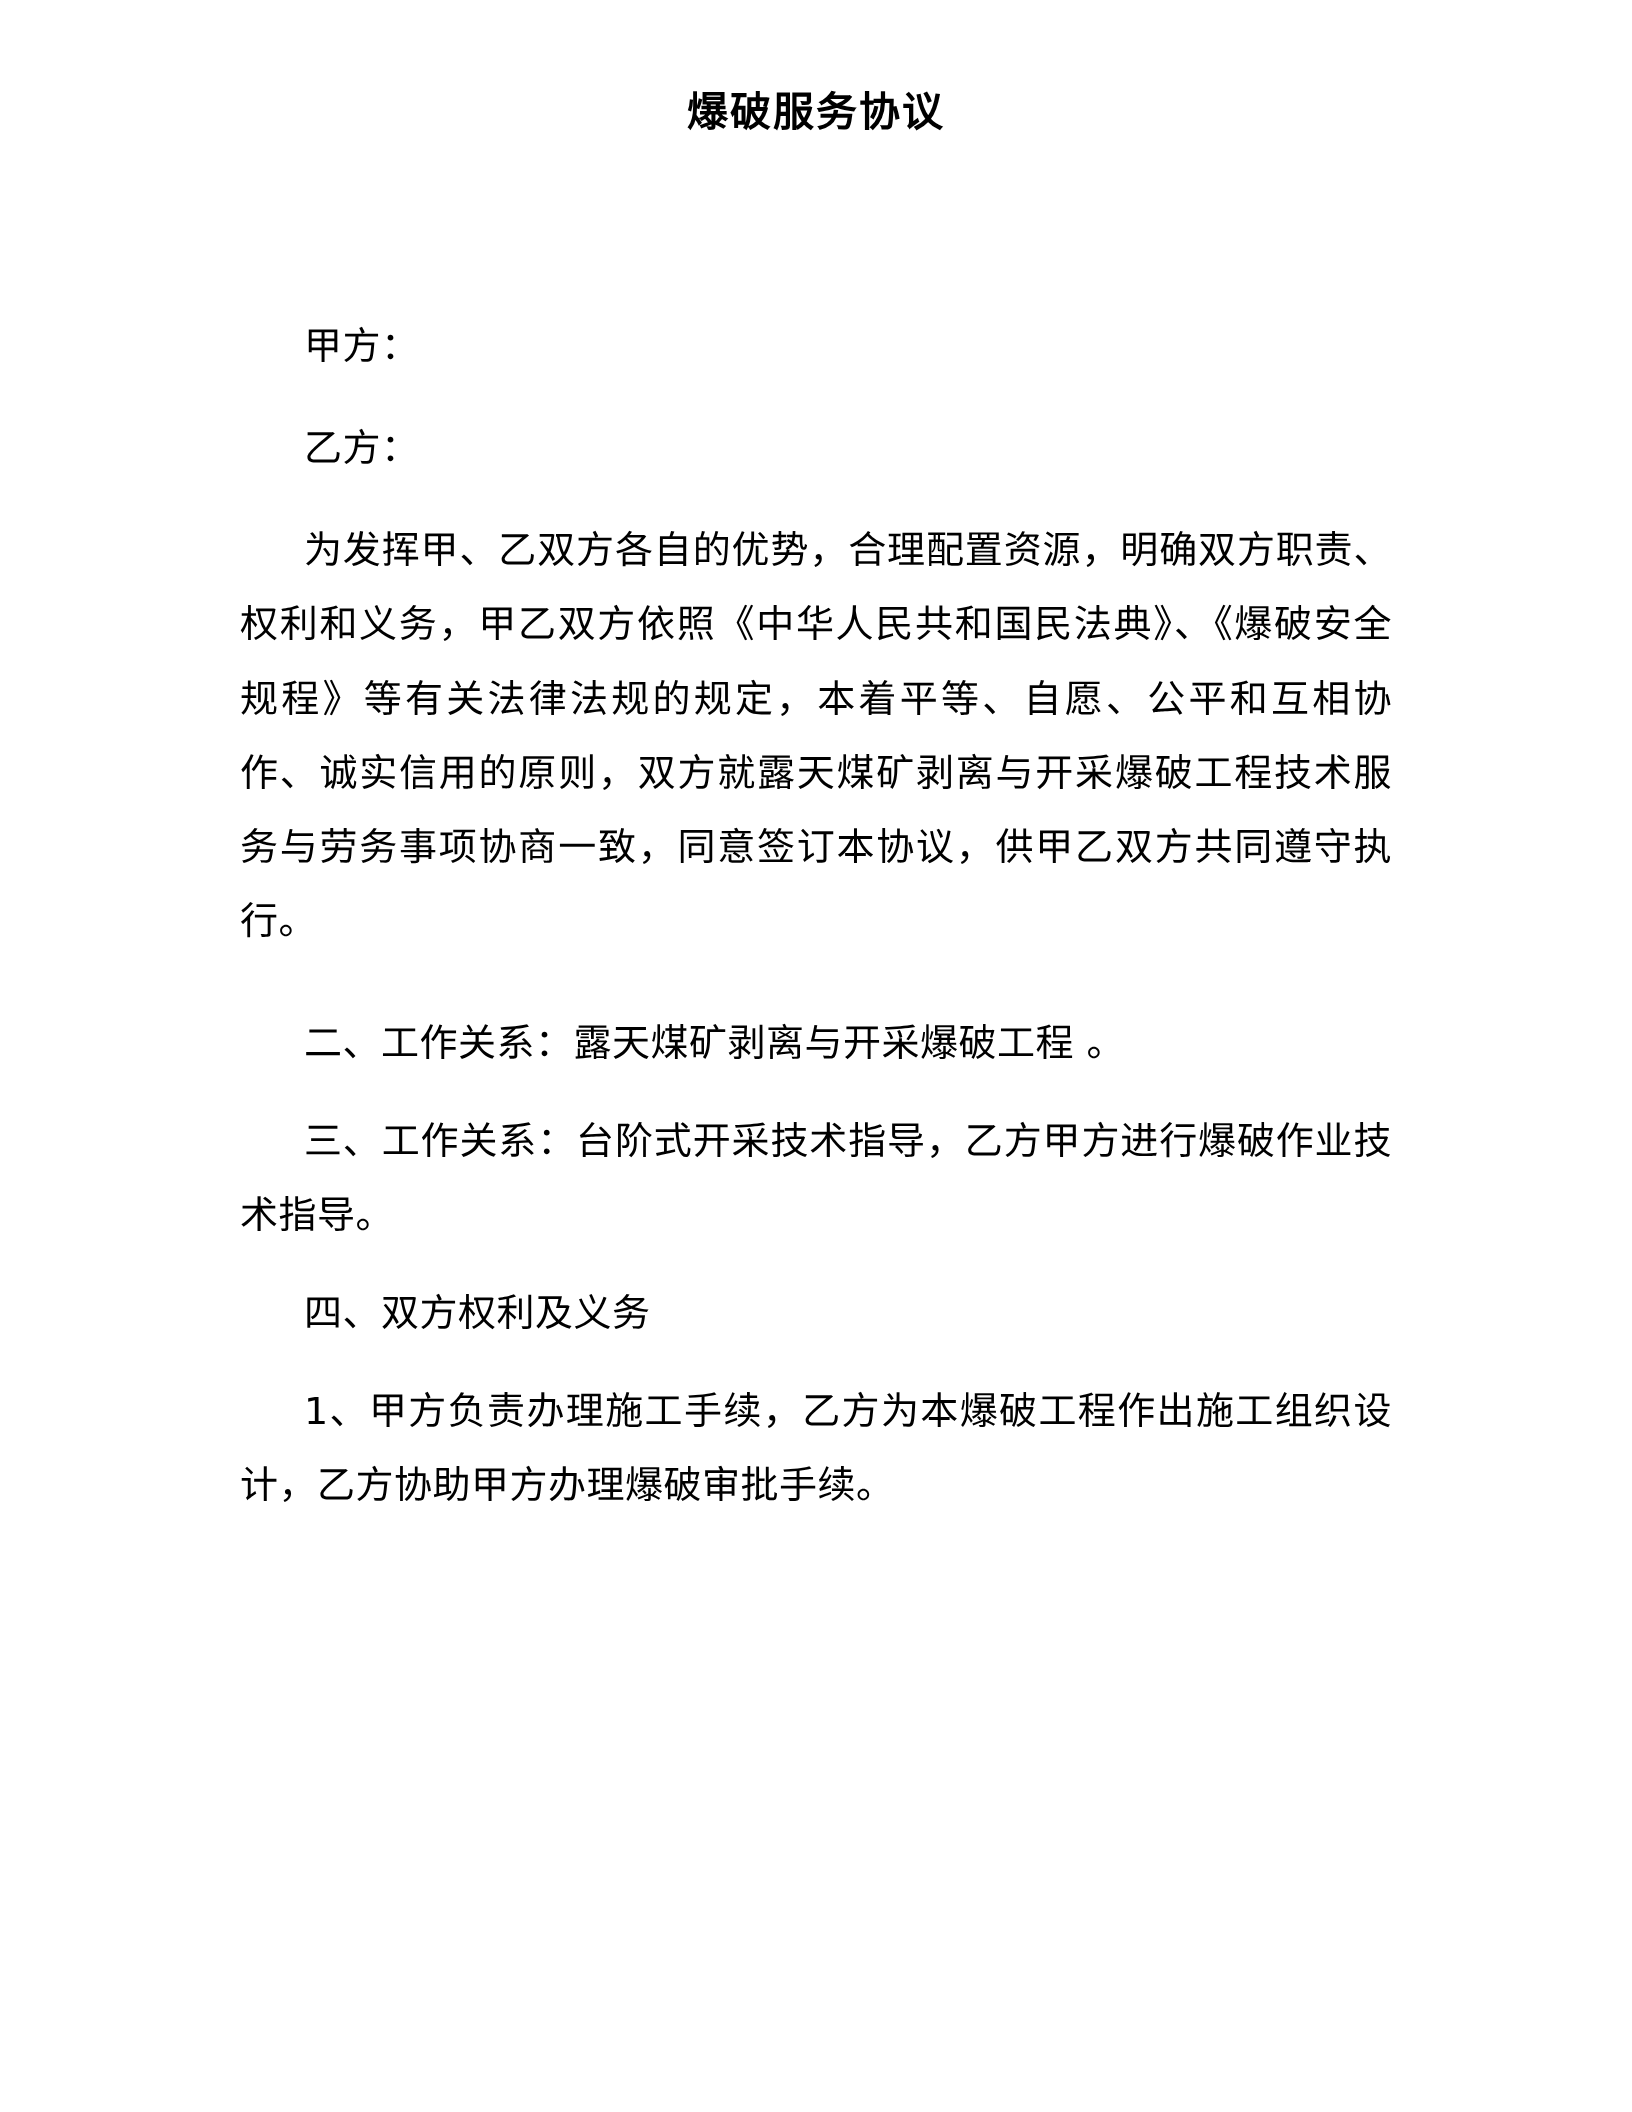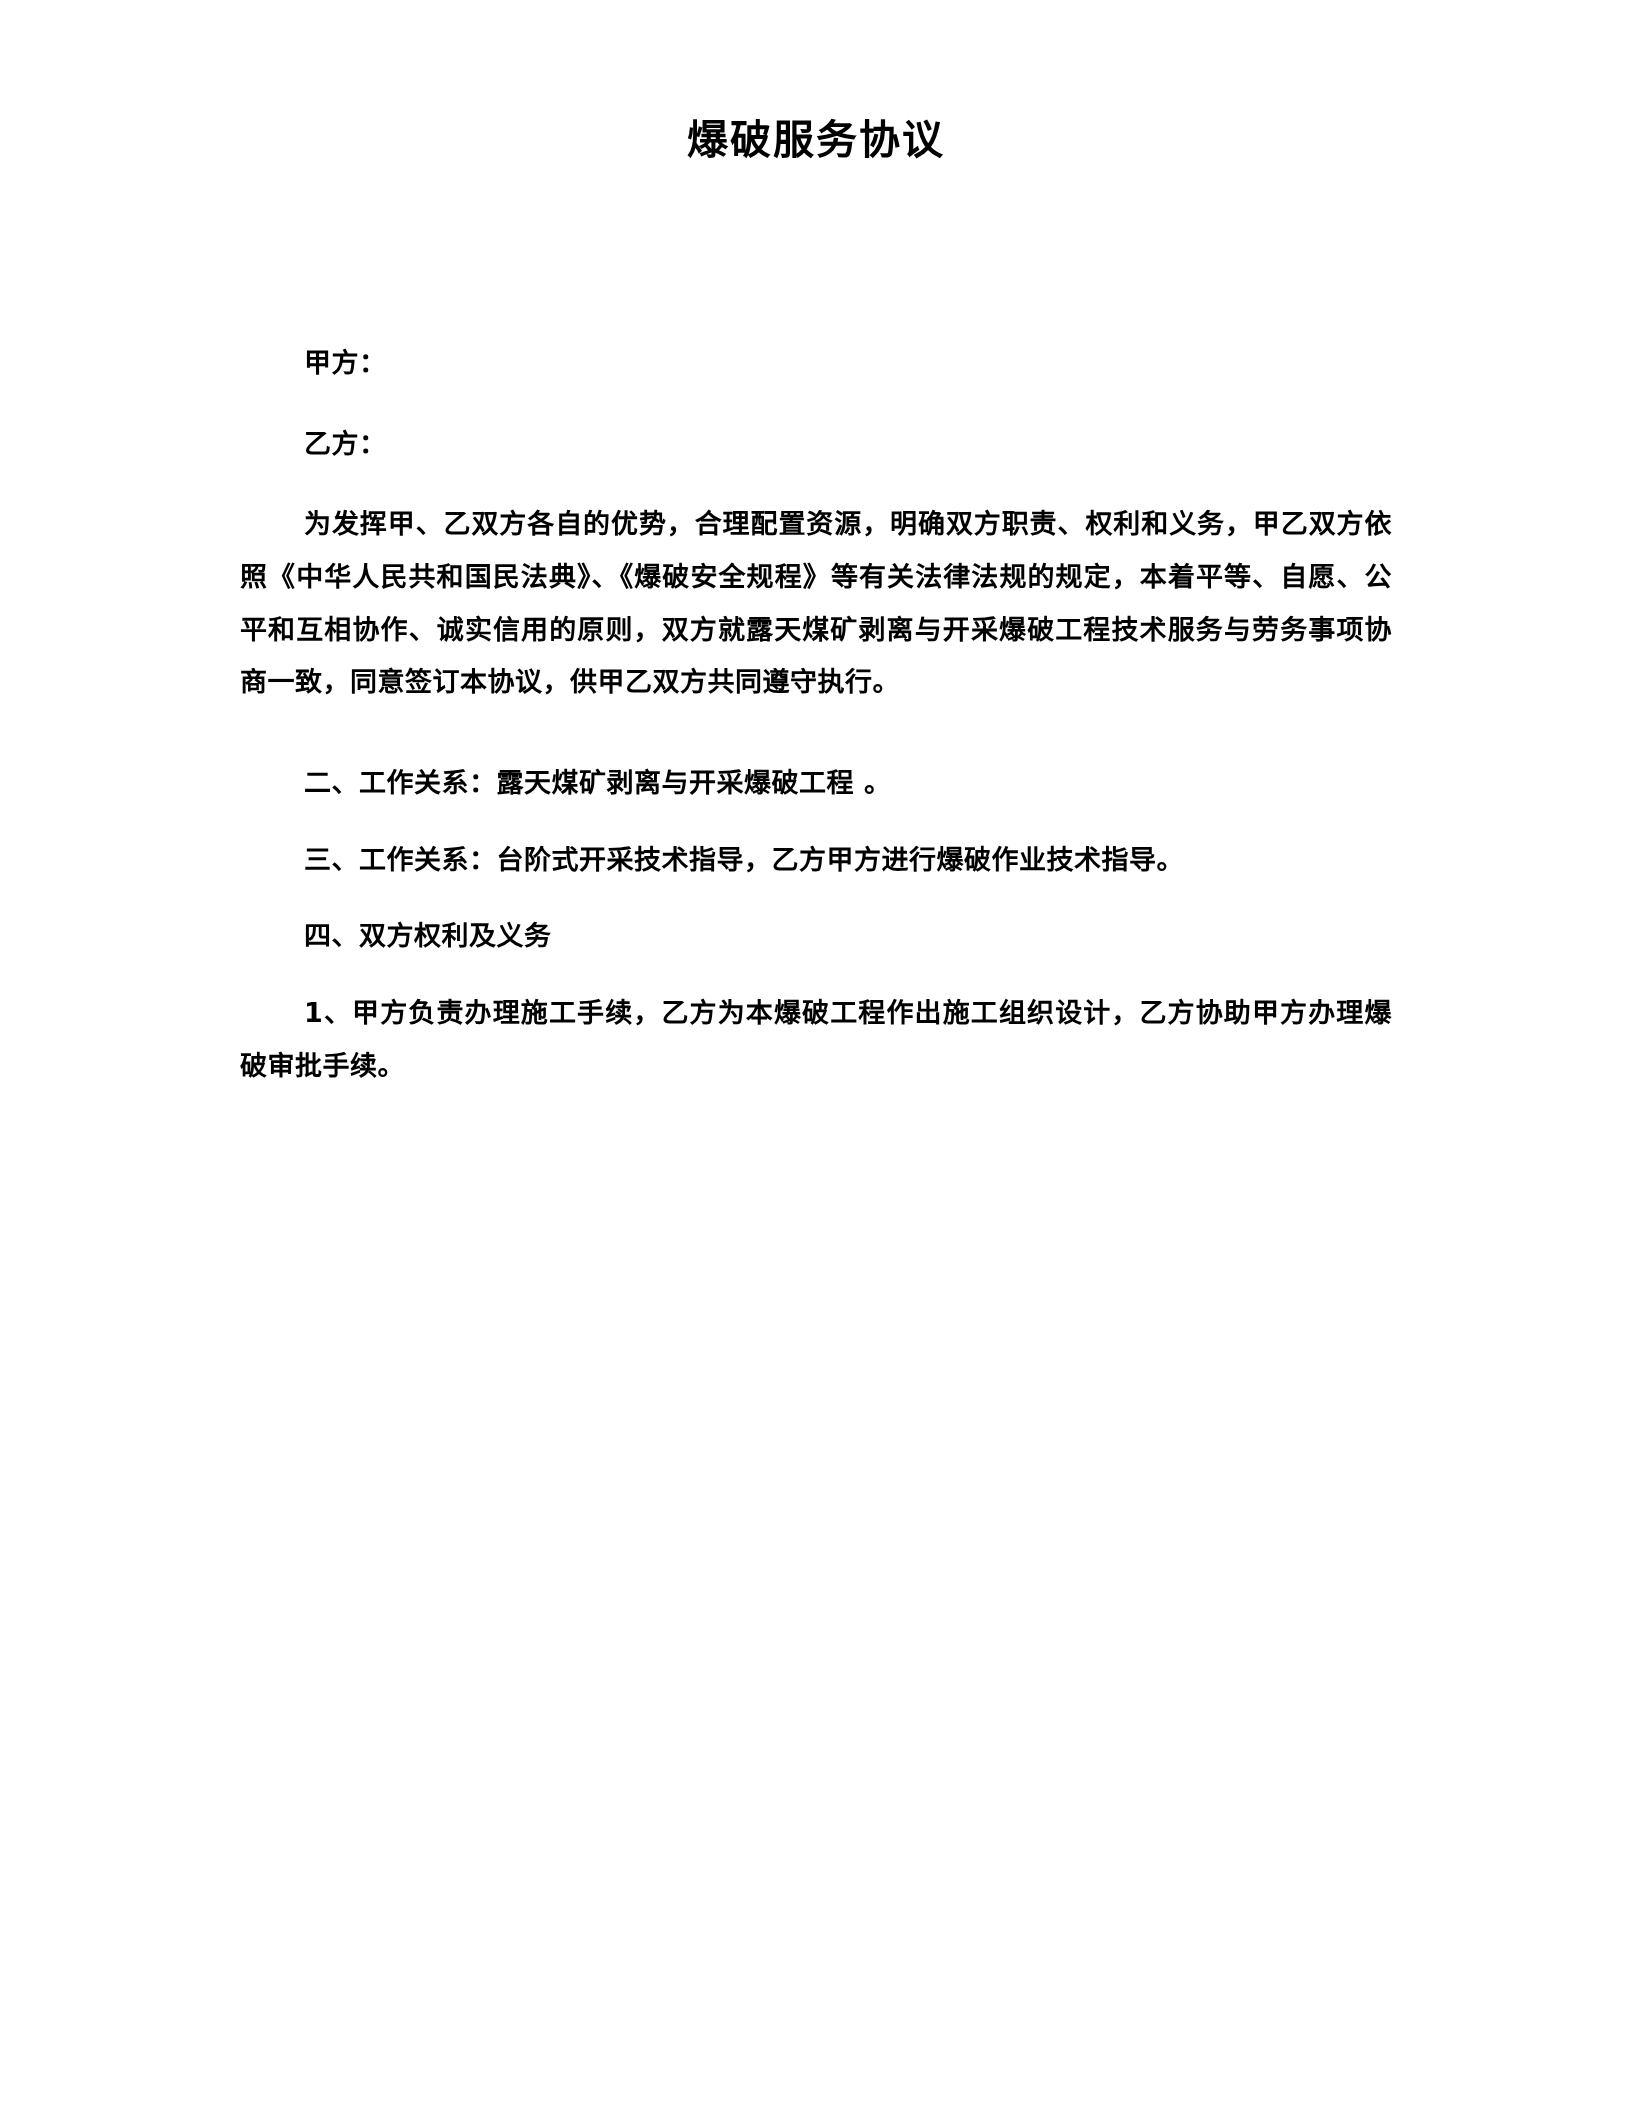--- a/index.html
+++ b/index.html
@@ -16,32 +16,32 @@
     box-sizing: border-box;
     font-family: "DejaVu Sans", "Liberation Sans", sans-serif;
     color: #000000;
   }
   .doc-title {
     text-align: center;
     font-size: 41px;
     font-weight: bold;
     letter-spacing: 2px;
     margin: 0;
-    padding-top: 116px;
+    padding-top: 88px;
     line-height: 1.2;
   }
   .body-wrap {
     margin: 0 auto;
     width: 1152px;
     padding-top: 172px;
   }
   p.para {
     margin: 0 0 0 0;
-    font-size: 27px;
-    font-weight: bold;
+    font-size: 38px;
+    font-weight: normal;
     line-height: 1.95;
     text-align: justify;
     text-justify: inter-ideograph;
     letter-spacing: 0.5px;
   }
   p.indent {
     text-indent: 64px;
   }
   .gap-mid   { height: 24px; }
   .gap-party { height: 28px; }

